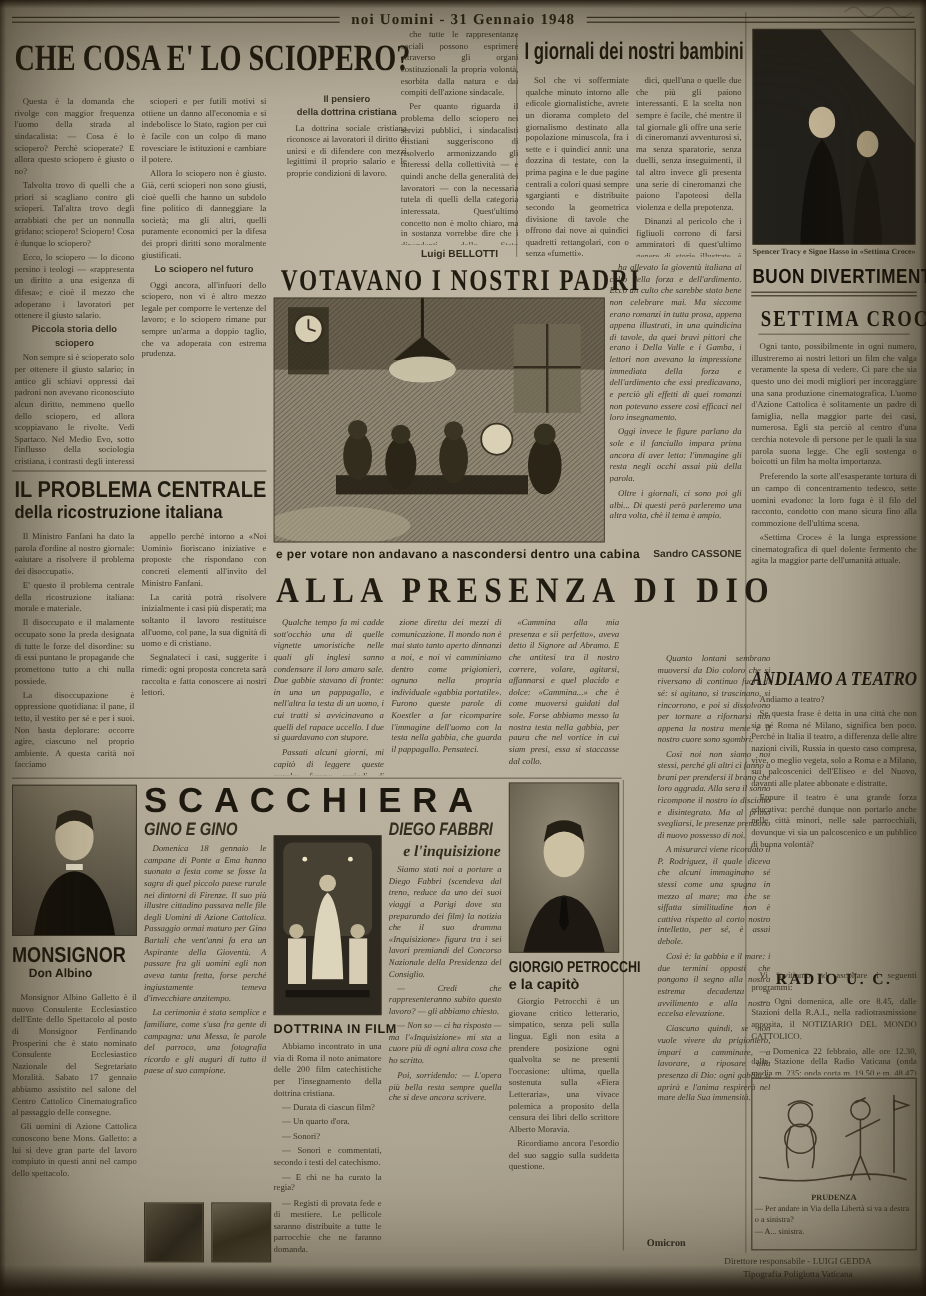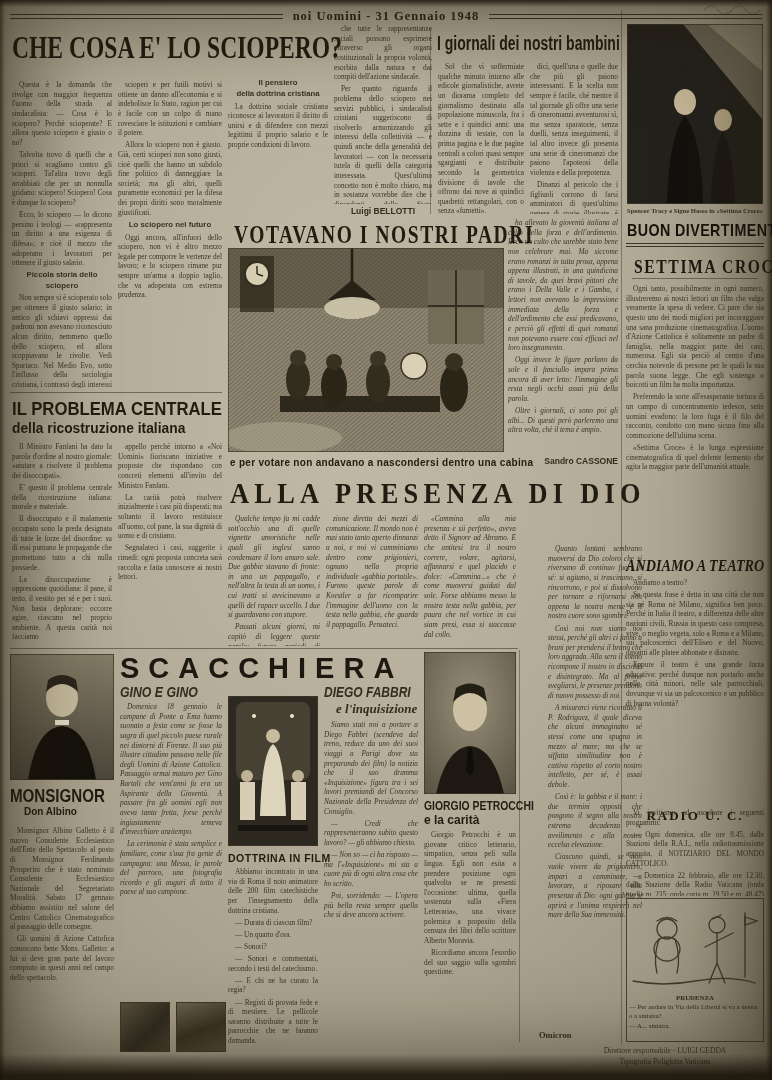--- a/index.html
+++ b/index.html
@@ -68,21 +68,21 @@
     <p>Non sempre si è scioperato solo per ottenere il giusto salario; in antico gli schiavi oppressi dai padroni non avevano riconosciuto alcun diritto, nemmeno quello dello sciopero, ed allora scoppiavano le rivolte. Vedi Spartaco. Nel Medio Evo, sotto l'influsso della sociologia cristiana, i contrasti degli interessi tra capitale e lavoro, sono stati risolti associando il lavoro al capitale. Infatti le famose corporazioni erano precisamente un organismo che univa in società lavoro e capitale.</p>
   </div>
 
   <div class="abs bt ov" style="left:118px;top:80px;width:104px;height:308px;">
     <p>scioperi e per futili motivi si ottiene un danno all'economia e si indebolisce lo Stato, ragion per cui è facile con un colpo di mano rovesciare le istituzioni e cambiare il potere.</p>
     <p>Allora lo sciopero non è giusto. Già, certi scioperi non sono giusti, cioè quelli che hanno un subdolo fine politico di danneggiare la società; ma gli altri, quelli puramente economici per la difesa dei propri diritti sono moralmente giustificati.</p>
     <p class="subhead">Lo sciopero nel futuro</p>
     <p>Oggi ancora, all'infuori dello sciopero, non vi è altro mezzo legale per comporre le vertenze del lavoro; e lo sciopero rimane pur sempre un'arma a doppio taglio, che va adoperata con estrema prudenza.</p>
   </div>
 
-  <div class="abs bt ov" style="left:228px;top:78px;width:100px;height:136px;">
+  <div class="abs bt ov" style="left:239px;top:78px;width:100px;height:136px;">
     <p class="subhead" style="margin-top:0;">Il pensiero</p>
     <p class="subhead" style="margin-top:-2px;">della dottrina cristiana</p>
     <p>La dottrina sociale cristiana riconosce ai lavoratori il diritto di unirsi e di difendere con mezzi legittimi il proprio salario e le proprie condizioni di lavoro.</p>
   </div>
 
   <div class="abs bt ov" style="left:334px;top:24px;width:98px;height:180px;">
     <p>che tutte le rappresentanze sociali possono esprimere attraverso gli organi costituzionali la propria volontà, esorbita dalla natura e dai compiti dell'azione sindacale.</p>
     <p>Per quanto riguarda il problema dello sciopero nei servizi pubblici, i sindacalisti cristiani suggeriscono di risolverlo armonizzando gli interessi della collettività — e quindi anche della generalità dei lavoratori — con la necessaria tutela di quelli della categoria interessata. Quest'ultimo concetto non è molto chiaro, ma in sostanza vorrebbe dire che i dipendenti dello Stato dovrebbero ottenere la tutela dei propri interessi da un organo costituzionale istituito appositamente, il quale in base a dati oggettivi, e cioè la media delle retribuzioni, i vantaggi ottenuti dalle categorie di lavoratori, ecc., darà per i suddetti dipendenti la giusta equiparazione senza che debbano ricorrere allo sciopero.</p>
 
   </div>
@@ -264,24 +264,24 @@
         </defs>
       <rect width="92" height="142" fill="url(#qg)"></rect>
       <ellipse cx="46" cy="58" rx="17" ry="21" fill="#cdc1a4"></ellipse>
       <path d="M29 50 q17 -18 34 0 l-3 -14 q-14 -9 -28 0 z" fill="#241f15"></path>
       <path d="M12 142 q10 -46 34 -48 q24 2 34 48 z" fill="#1d1912"></path>
       <polygon points="44,96 48,96 50,118 46,124 42,118" fill="#0f0d09"></polygon>
       <rect width="92" height="142" fill="none" stroke="#3e3727" stroke-width="1.5"></rect>
     </svg>
   </div>
   <div class="abs nowrap h-mini-sans" style="left:424px;top:798px;font-size:13px;transform:scaleX(.8);transform-origin:left top;">GIORGIO PETROCCHI</div>
-  <div class="abs nowrap h-mini-sans" style="left:424px;top:813px;font-size:12px;">e la carità</div>
+  <div class="abs nowrap h-mini-sans" style="left:424px;top:813px;font-size:12px;">e la capitò</div>
   <div class="abs bt ov" style="left:424px;top:830px;width:92px;height:222px;">
     <p>Giorgio Petrocchi è un giovane critico letterario, simpatico, senza peli sulla lingua. Egli non esita a prendere posizione ogni qualvolta se ne presenti l'occasione: ultima, quella sostenuta sulla «Fiera Letteraria», una vivace polemica a proposito della censura dei libri dello scrittore Alberto Moravia.</p>
-    <p>Ricordiamo ancora l'esordio del suo saggio sulla sgombri questione.</p>
+    <p>Ricordiamo ancora l'esordio del suo saggio sulla suddetta questione.</p>
   </div>
 
   <div class="abs rule-v" style="left:621px;top:10px;height:1034px;"></div>
 
   <div class="abs" style="left:627px;top:24px;width:136px;height:180px;">
     <svg width="136" height="180" xmlns="http://www.w3.org/2000/svg">
       <rect width="136" height="180" fill="#23211c"></rect>
       <polygon points="56,0 136,0 136,96" fill="#867d6a" opacity="0.75"></polygon>
       <polygon points="80,0 136,0 136,48" fill="#a89e86" opacity="0.6"></polygon>
       <ellipse cx="58" cy="78" rx="11" ry="13" fill="#c4b696"></ellipse>

